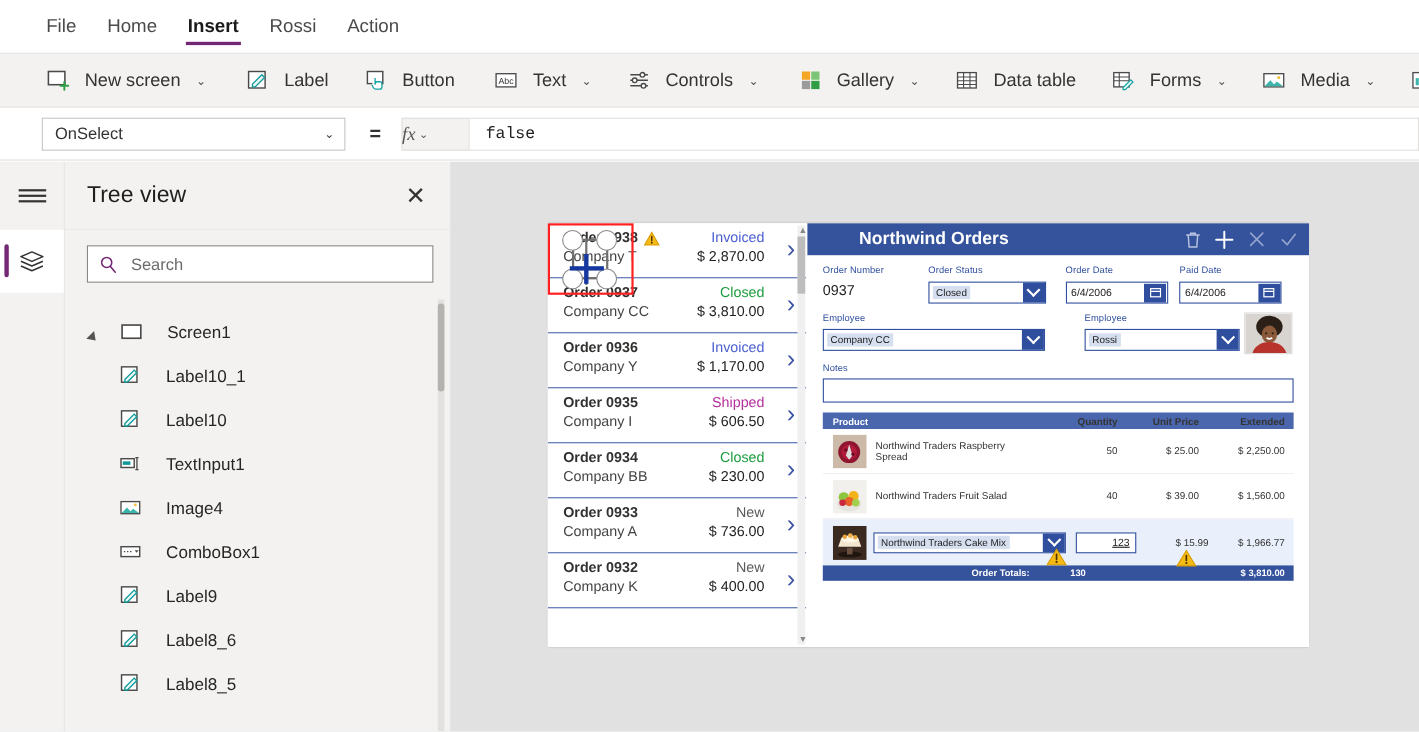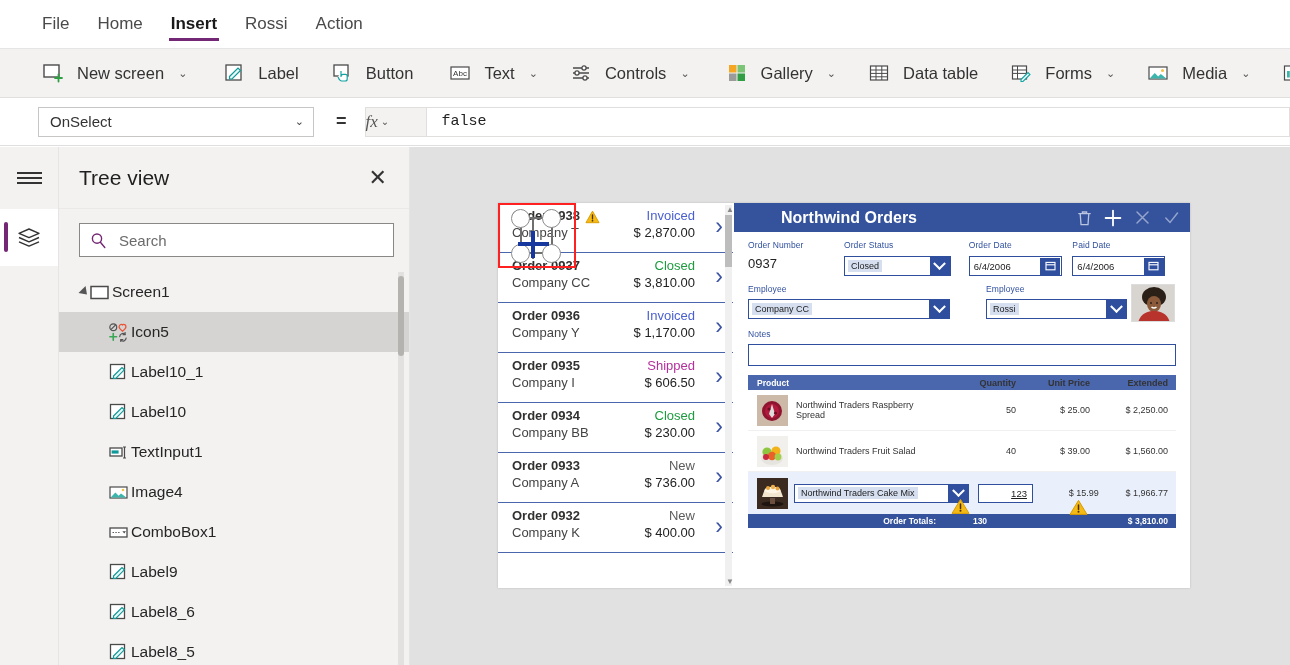--- a/index.html
+++ b/index.html
@@ -48,21 +48,21 @@
   
   .tree{width:351px;background:#f3f2f1;border-right:1px solid #e5e5e5;box-sizing:border-box;display:flex;flex-direction:column;position:relative;}
   .tree-head{height:62px;display:flex;align-items:center;justify-content:space-between;padding:0 22px 0 20px;box-sizing:border-box;border-bottom:1px solid #ebe9e7;}
   .tree-title{font-size:21px;color:#1f1f1f;}
   .tclose{font-size:22px;color:#333;cursor:pointer;line-height:1;font-weight:300;}
   .srch-wrap{padding:14px 15px 15px 20px;}
   .srch{height:34px;border:1px solid #8a8886;background:#fff;display:flex;align-items:center;gap:10px;padding:0 10px;box-sizing:border-box;}
   .srch input{border:none;outline:none;font-size:15px;color:#333;font-family:"Liberation Sans",sans-serif;flex:1;background:transparent;}
   .srch input::placeholder{color:#6b6b6b;}
   .tlist{flex:1;overflow:hidden;position:relative;}
-  .trow{height:40px;display:flex;align-items:center;gap:2px;padding-left:22px;box-sizing:border-box;cursor:pointer;font-size:15.5px;color:#262626;}
+  .trow{height:40px;display:flex;align-items:flex-end;gap:22px;padding-left:22px;box-sizing:border-box;cursor:pointer;font-size:15.5px;color:#262626;}
   .trow.child{padding-left:49px;}
   .trow.sel{background:#d6d4d2;}
   .caret{width:0;height:0;border-top:5px solid transparent;border-bottom:5px solid transparent;border-left:7px solid #555;transform:rotate(45deg);margin-right:-1px;}
   .ticon{width:21px;height:21px;flex:none;display:block;}
   .tscroll{position:absolute;right:5px;top:4px;width:6px;height:80px;background:#b5b3b0;border-radius:3px;}
   .tscroll-track{position:absolute;right:5px;top:0;width:6px;bottom:0;background:#e3e1df;}
 
   
   .canvas{flex:1;background:#e1e1e1;position:relative;overflow:hidden;}
   .appshell{position:absolute;left:88px;top:56px;width:692px;height:385px;background:#fff;box-shadow:0 0 2px rgba(0,0,0,.18);}
@@ -297,31 +297,20 @@
         <div class="tscroll"></div>
 
         <div class="trow">
           <div class="caret"></div>
           <svg class="ticon" viewBox="0 0 21 21">
             <rect x="2" y="4.5" width="17" height="12" fill="#fff" stroke="#4a4a4a" stroke-width="1.5"></rect>
           </svg>
           <span>Screen1</span>
         </div>
 
-        <div class="trow child sel">
-          <svg class="ticon" viewBox="0 0 22 22">
-            <circle cx="5.5" cy="5.5" r="3.6" fill="none" stroke="#555" stroke-width="1.3"></circle>
-            <path d="M3 8L8 3" stroke="#555" stroke-width="1.3"></path>
-            <path d="M16.2 2.6c1.5 0 2.6 1.1 2.6 2.5 0 2-2.2 3.6-3.6 4.6-1.4-1-3.6-2.6-3.6-4.6 0-1.4 1.1-2.5 2.6-2.5.5 0 .8.2 1 .5.2-.3.5-.5 1-.5z" fill="none" stroke="#e8553a" stroke-width="1.3"></path>
-            <path d="M5.5 12v7M2 15.5h7" stroke="#3aa757" stroke-width="1.7" stroke-linecap="round"></path>
-            <path d="M12.3 15.2a3.3 3.3 0 015.6-2.2M19 16.8a3.3 3.3 0 01-5.6 2.2" fill="none" stroke="#555" stroke-width="1.3" stroke-linecap="round"></path>
-            <path d="M17.9 10.6v2.6h-2.6M13.4 21v-2.6H16" fill="none" stroke="#555" stroke-width="1.2"></path>
-          </svg>
-          <span>Icon5</span>
-        </div>
 
         <div class="trow child">
           <svg class="ticon" viewBox="0 0 21 21">
             <rect x="2.5" y="2.5" width="14" height="14" fill="#fff" stroke="#4a4a4a" stroke-width="1.3"></rect>
             <path d="M5.5 14L14 5.5l2.3 2.3L7.8 16.3H5.5z" fill="#e9f6f6" stroke="#0f9999" stroke-width="1.2"></path>
           </svg>
           <span>Label10_1</span>
         </div>
 
         <div class="trow child">

